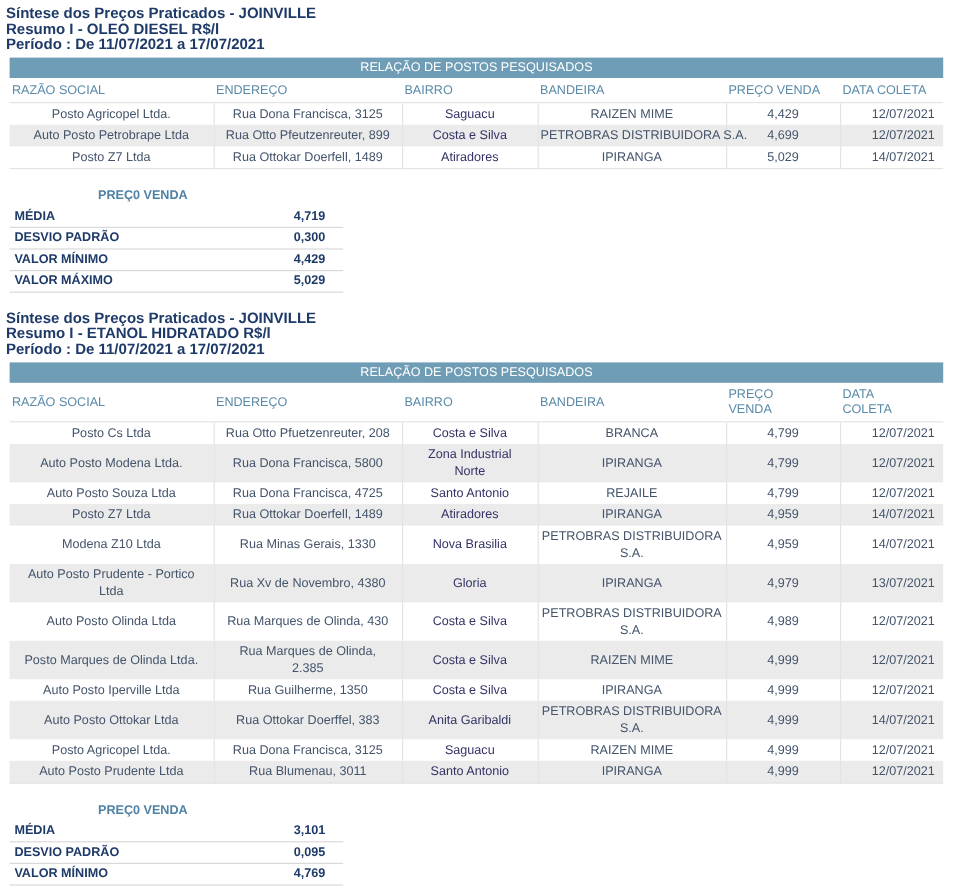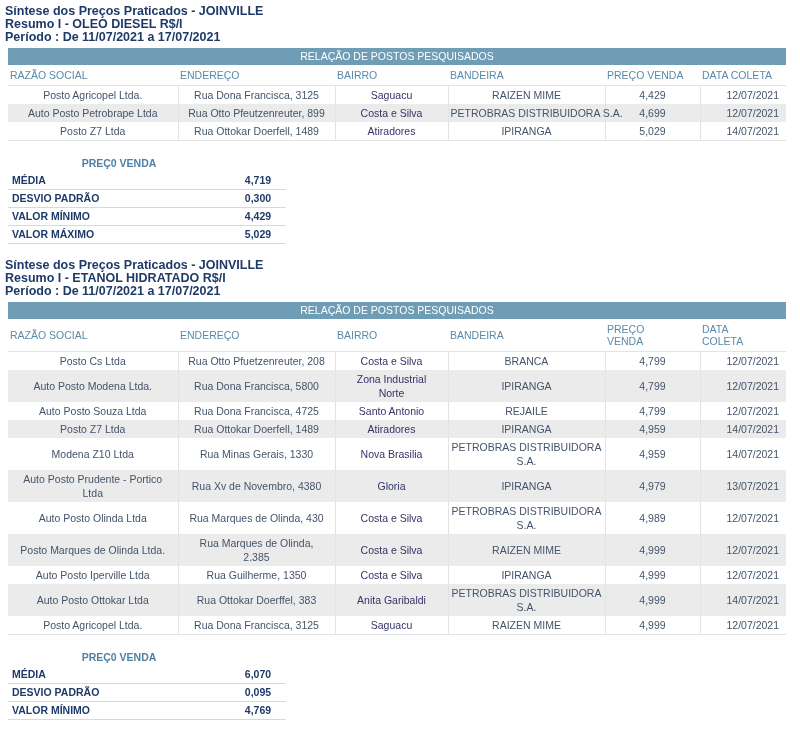--- a/index.html
+++ b/index.html
@@ -245,37 +245,45 @@
             <td>14/07/2021</td>
           </tr>
           <tr>
             <td>Posto Agricopel Ltda.</td>
             <td>Rua Dona Francisca, 3125</td>
             <td><a>Saguacu</a></td>
             <td>RAIZEN MIME</td>
             <td>4,999</td>
             <td>12/07/2021</td>
           </tr>
+          <tr>
+            <td>Auto Posto Prudente Ltda</td>
+            <td>Rua Blumenau, 3011</td>
+            <td><a>Santo Antonio</a></td>
+            <td>IPIRANGA</td>
+            <td>4,999</td>
+            <td>12/07/2021</td>
+          </tr>
         </tbody>
     </table>
     <table class="summary">
       <colgroup>
           <col style="width:222px">
           <col style="width:56px">
         </colgroup>
       <thead>
         <tr>
           <th>PREÇ0 VENDA</th>
           <th></th>
         </tr>
       </thead>
       <tbody>
         <tr>
           <td class="sum-label">MÉDIA</td>
-          <td class="sum-value">6,070</td>
+          <td class="sum-value">3,101</td>
         </tr>
         <tr>
           <td class="sum-label">DESVIO PADRÃO</td>
           <td class="sum-value">0,095</td>
         </tr>
         <tr>
           <td class="sum-label">VALOR MÍNIMO</td>
           <td class="sum-value">4,769</td>
         </tr>
 

